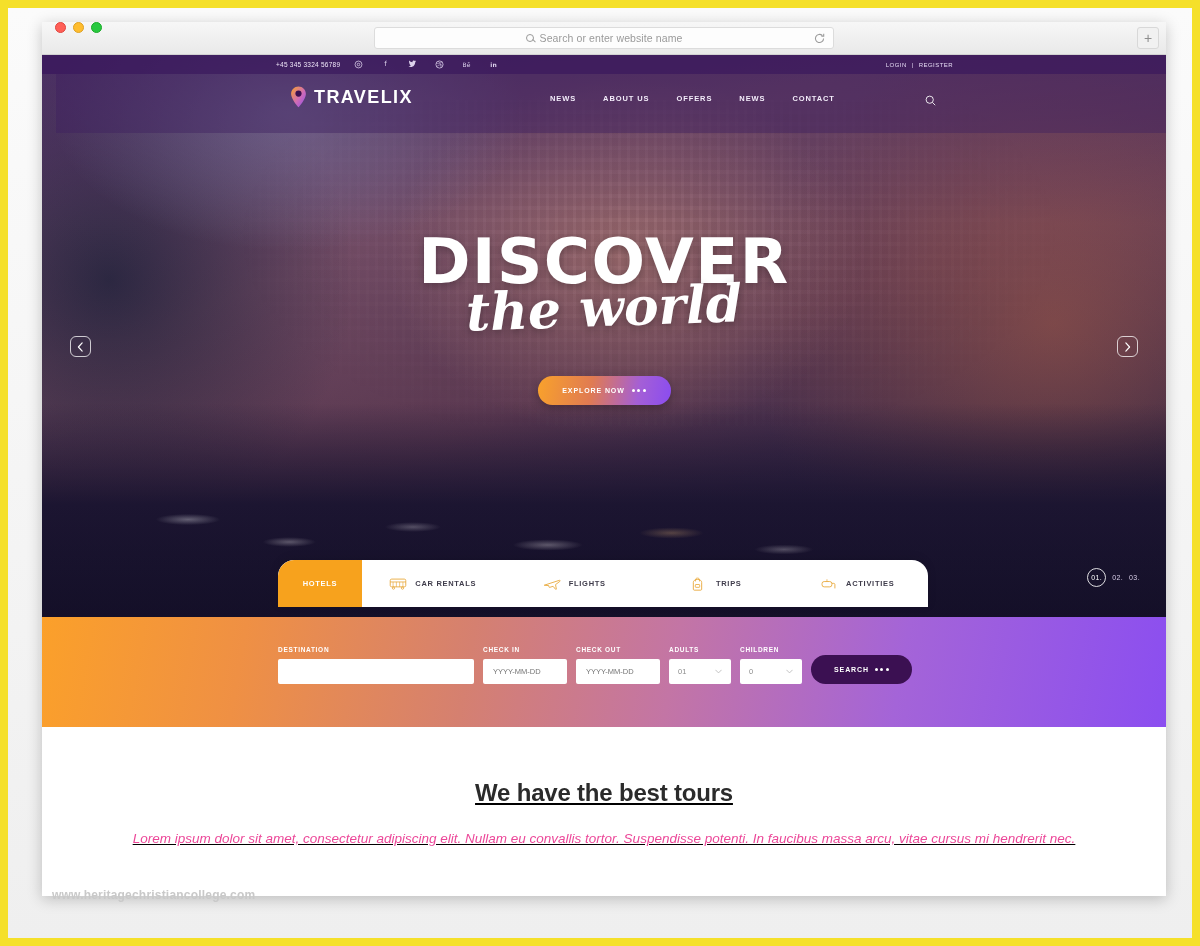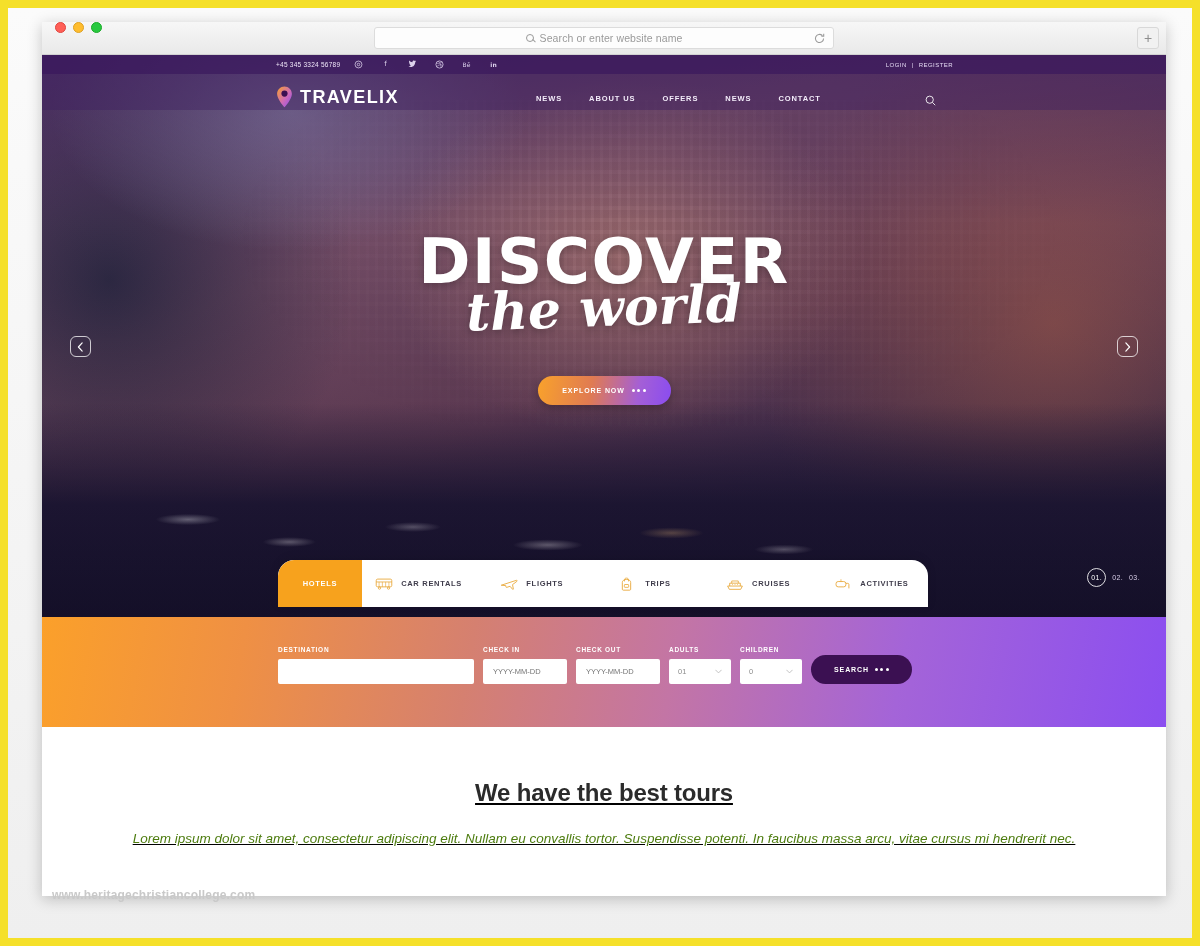--- a/index.html
+++ b/index.html
@@ -167,21 +167,21 @@
   }
   #authlinks {
     position: absolute; right: 213px;
     font-size: 6px; color: #e4d9f2; letter-spacing: .45px;
     display: flex; gap: 5px;
   }
   #authlinks span { cursor: pointer; }
 
   
   #nav {
-    position: absolute; left: 0; right: 0; top: 19px; height: 36px;
+    position: absolute; left: 14px; right: 0; top: 19px; height: 59px;
     z-index: 6;
     background: rgba(62,30,96,.42);
   }
   #logo {
     position: absolute; left: 234px; top: 12px;
     display: flex; align-items: center; gap: 7px;
   }
   #pin {
     width: 17px; height: 22px; position: relative; flex: none;
   }
@@ -319,21 +319,21 @@
     position: absolute; left: 0; right: 0; top: 672px; bottom: 0;
     background: #fff;
     text-decoration: underline;
   }
   #tours-title {
     margin-top: 52px; text-align: center;
     font-size: 24px; font-weight: bold; color: #2b2b2b; letter-spacing: -.2px;
   }
   #tours-sub {
     margin-top: 22px; text-align: center;
-    font-size: 13.5px; font-style: italic; color: #4d7c0f;
+    font-size: 13.5px; font-style: italic; color: #ec4899;
     line-height: 1.55;
   }
 
   
   #watermark {
     position: absolute; left: 44px; bottom: 36px;
     font-size: 12px; color: #c9c9c9; letter-spacing: .2px;
     z-index: 20;
     font-weight: bold;
   }
@@ -496,33 +496,20 @@
             <span class="ticon">
               <svg viewBox="0 0 18 18" width="15" height="15">
                 <path d="M4 6.5c0-2 2-3.6 5-3.6s5 1.6 5 3.6v8.2c0 .6-.5 1.1-1.1 1.1H5.1c-.6 0-1.1-.5-1.1-1.1z" fill="none" stroke="currentColor" stroke-width="1.1"></path>
                 <path d="M6.6 5.3V3.1c0-1 1-1.8 2.4-1.8s2.4.8 2.4 1.8v2.2" fill="none" stroke="currentColor" stroke-width="1"></path>
                 <rect x="6.4" y="9" width="5.2" height="3.4" rx=".7" fill="none" stroke="currentColor" stroke-width="1"></rect>
               </svg>
             </span>
             <span class="tlbl">TRIPS</span>
           </div>
 
-          <div class="tab">
-            <span class="ticon">
-              <svg viewBox="0 0 22 16" width="18" height="14">
-                <path d="M2 10.5h18l-2 4H4z" fill="none" stroke="currentColor" stroke-width="1.1" stroke-linejoin="round"></path>
-                <path d="M4.5 10.5V7h13v3.5" fill="none" stroke="currentColor" stroke-width="1.1"></path>
-                <path d="M7 7V4.3h8V7" fill="none" stroke="currentColor" stroke-width="1"></path>
-                <circle cx="8" cy="8.6" r=".6" fill="currentColor"></circle>
-                <circle cx="11" cy="8.6" r=".6" fill="currentColor"></circle>
-                <circle cx="14" cy="8.6" r=".6" fill="currentColor"></circle>
-              </svg>
-            </span>
-            <span class="tlbl">CRUISES</span>
-          </div>
 
           <div class="tab">
             <span class="ticon">
               <svg viewBox="0 0 22 16" width="18" height="14">
                 <rect x="2.5" y="5" width="12" height="6.5" rx="2.6" fill="none" stroke="currentColor" stroke-width="1.1"></rect>
                 <path d="M14.5 7.2h2.3c.8 0 1.4.6 1.4 1.4v4.8" fill="none" stroke="currentColor" stroke-width="1.1"></path>
                 <path d="M8.5 5V2.2" stroke="currentColor" stroke-width=".9"></path>
               </svg>
             </span>
             <span class="tlbl">ACTIVITIES</span>

